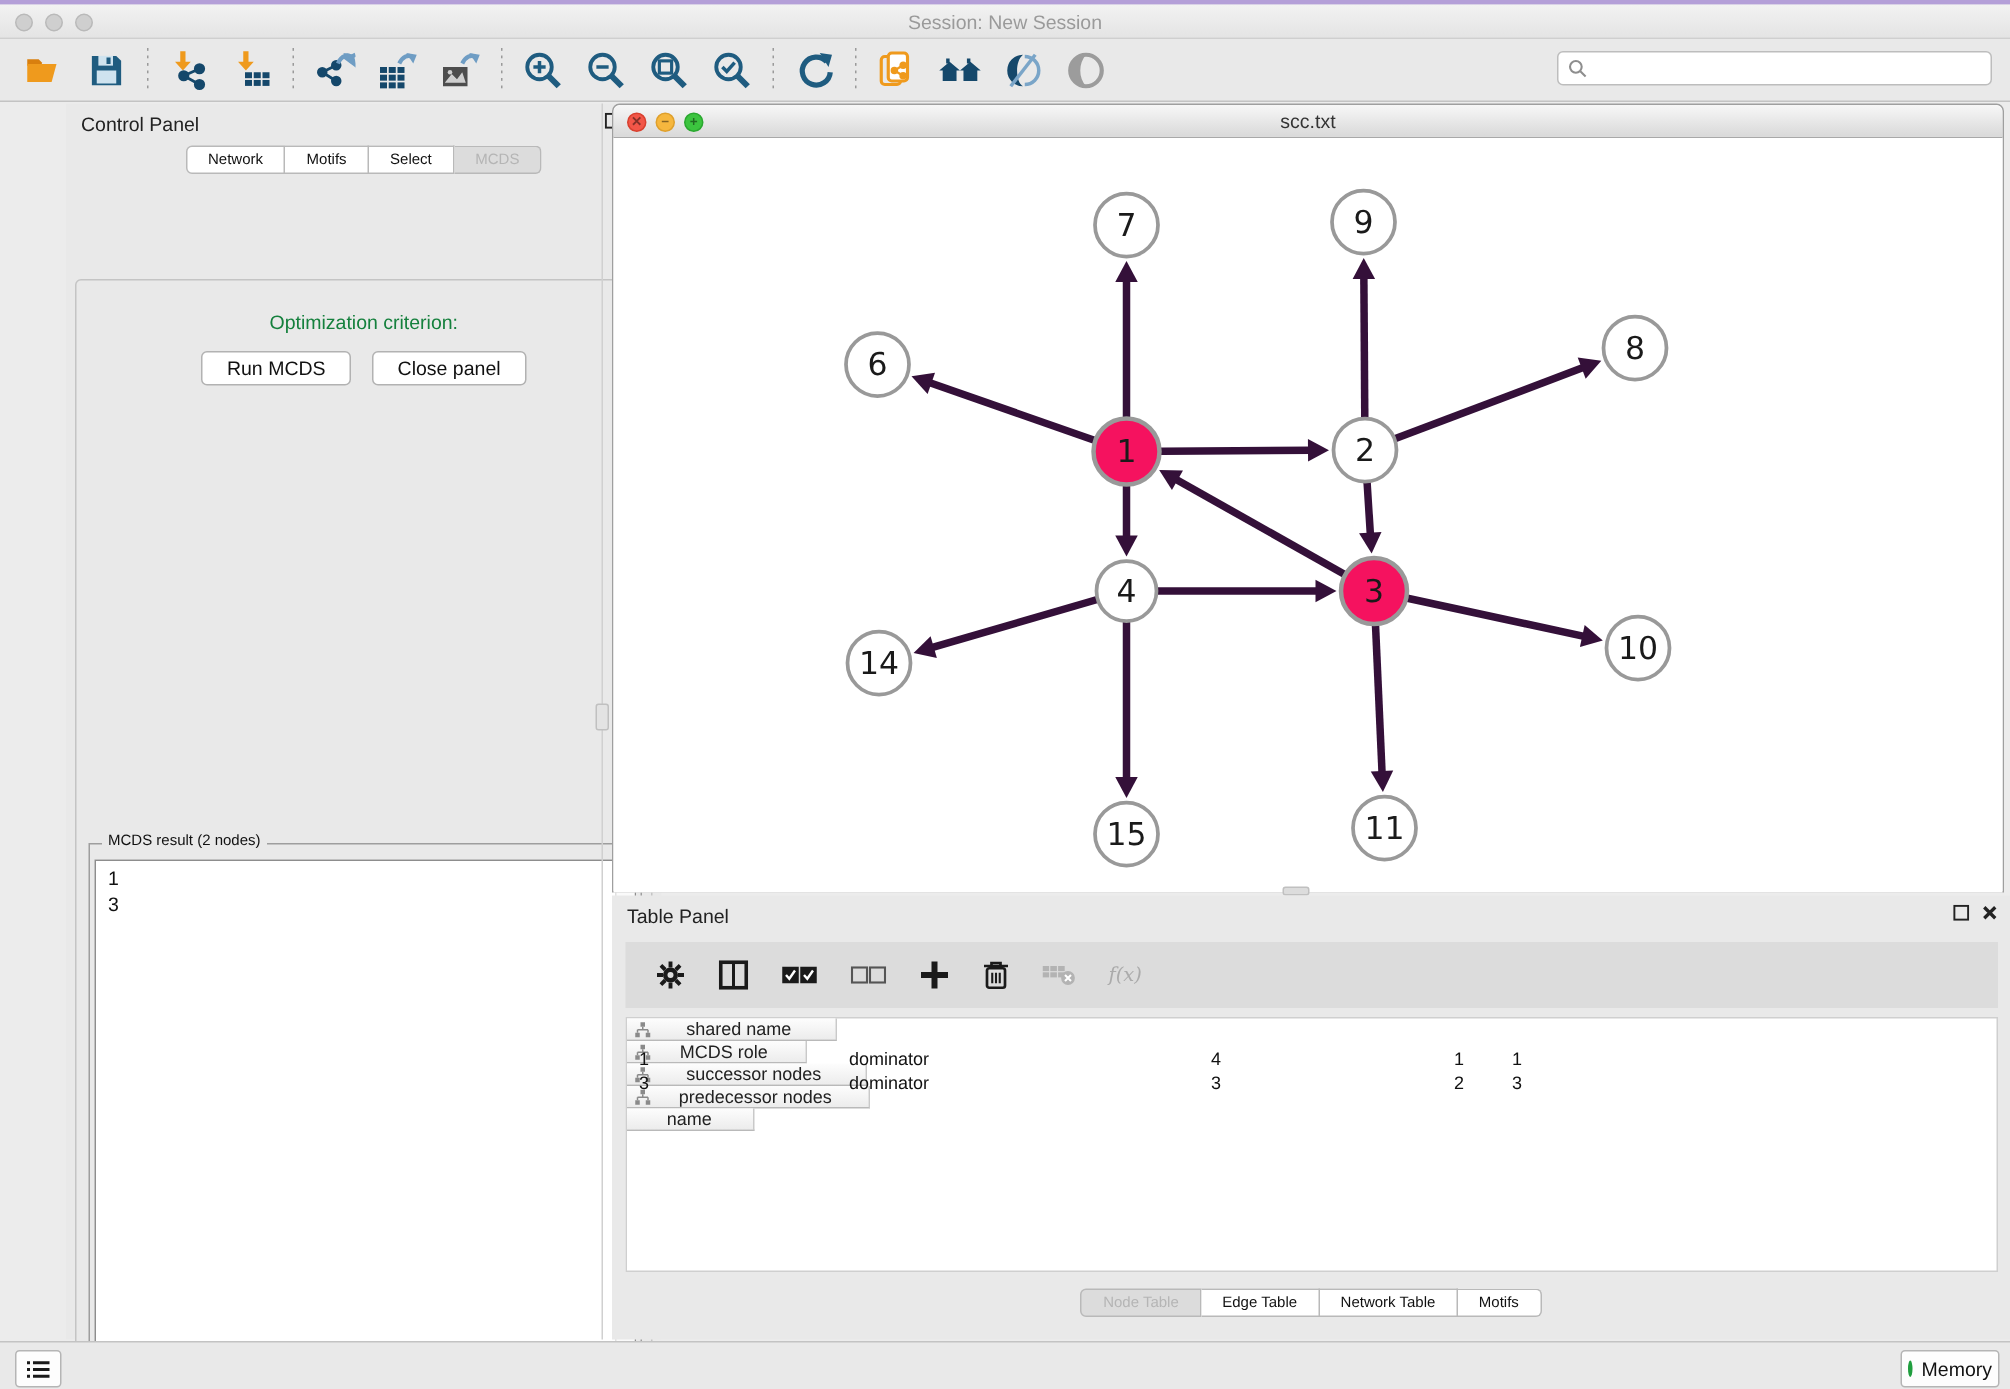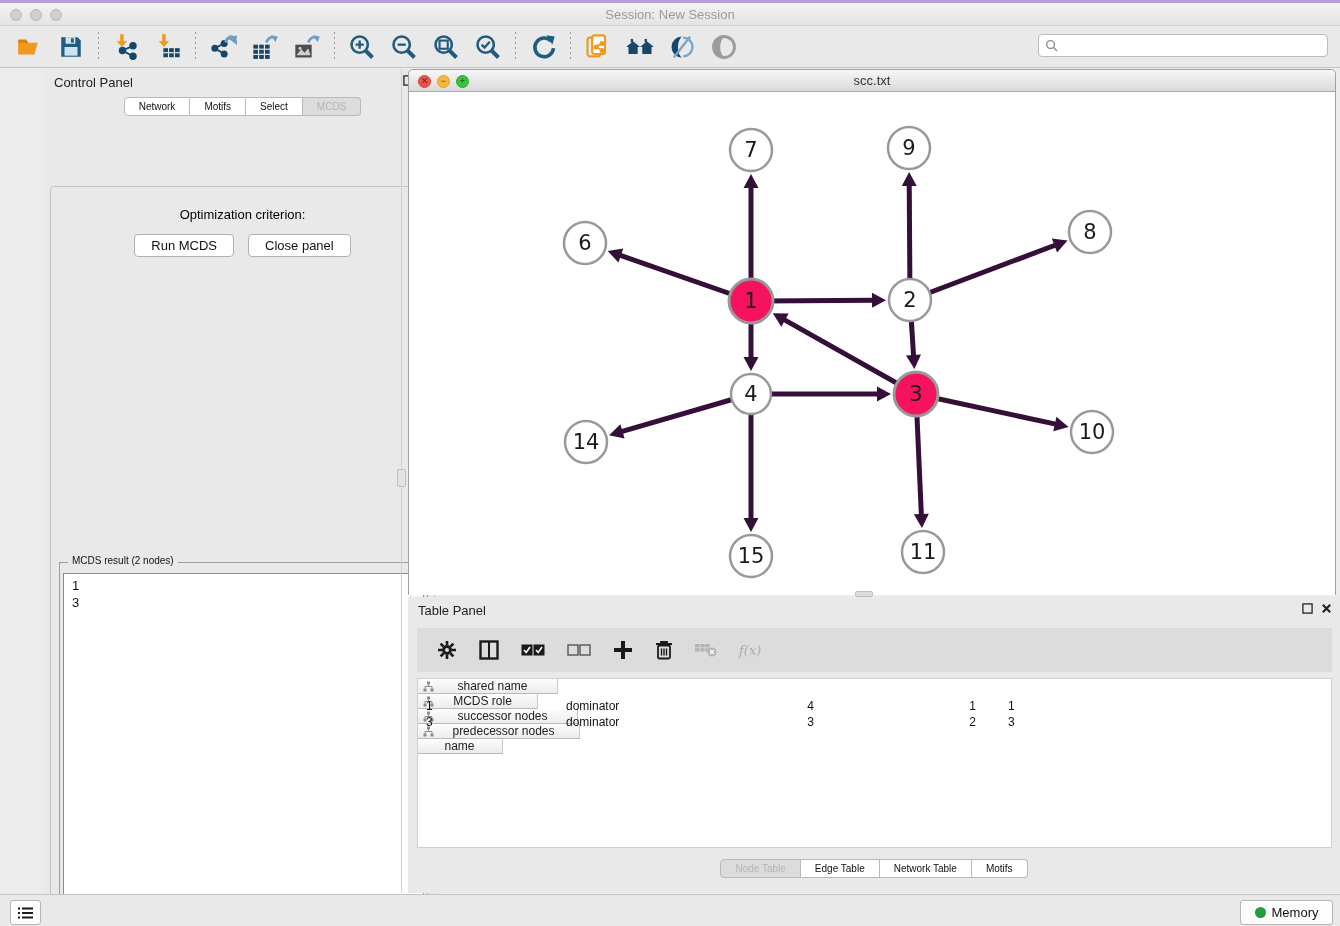--- a/index.html
+++ b/index.html
@@ -40,21 +40,21 @@
   .panel-header { position:relative; height:26px; }
   .panel-header .ph-title { position:absolute; left:10px; top:6px; font-size:13px; color:#222; }
   .ph-btns { position:absolute; right:8px; top:6px; display:flex; gap:8px; align-items:center; }
   .seg-tabs { display:flex; justify-content:center; margin-top:2px; position:relative; z-index:2; }
   .seg { font-size:10px; padding:3px 14px; background:#fff; border:1px solid #b9b9b9; border-left:none; color:#111; cursor:default; }
   .seg:first-child { border-left:1px solid #b9b9b9; border-radius:4px 0 0 4px; }
   .seg:last-child { border-radius:0 4px 4px 0; }
   .seg.disabled { background:#dcdcdc; color:#b5b5b5; }
   .cp-body { position:absolute; left:6px; top:117px; width:385px; height:766px;
     background:#e9e9e9; border:1px solid #c4c4c4; border-radius:4px; }
-  .opt-label { text-align:center; margin-top:20px; font-size:13px; color:#000000; }
+  .opt-label { text-align:center; margin-top:20px; font-size:13px; color:#15803d; }
   .dropdown { position:relative; margin:9px auto 0; width:312px; height:23px; background:#fff;
     border:1px solid #b2b2b2; border-radius:4px; font-size:13px; color:#111;
     display:flex; align-items:center; padding-left:10px; }
   .dd-arrows { position:absolute; right:5px; top:3px; font-size:11px; color:#555; line-height:8px; text-align:center; }
   .btn-row { display:flex; justify-content:center; gap:14px; margin-top:12px; }
   .btn { background:#fff; border:1px solid #b2b2b2; border-radius:4px; font-size:13px;
     color:#111; padding:3px 16px; font-family:"Liberation Sans",sans-serif; }
   .result-box { position:absolute; left:8px; top:375px; width:369px; height:384px;
     border:1px solid #9e9e9e; }
   .result-legend { position:absolute; left:8px; top:-8px; background:#e9e9e9; padding:0 4px; font-size:10px; color:#111; }
@@ -515,17 +515,17 @@
         <g stroke="#1a1a1a" stroke-width="2">
           <path d="M4 2.5h11M4 7h11M4 11.5h11"></path>
         </g>
         <g fill="#1a1a1a">
           <rect x="0" y="1.5" width="2" height="2"></rect>
           <rect x="0" y="6" width="2" height="2"></rect>
           <rect x="0" y="10.5" width="2" height="2"></rect>
         </g>
       </svg>
   </div>
-  <div class="sb-btn" style="right:7px;width:93px;padding:0 4px">
+  <div class="sb-btn" style="right:7px;width:66px;padding:0 4px">
     <span class="mem-dot"></span>
     <span>Memory</span>
   </div>
 </div>
 
 </body></html>

